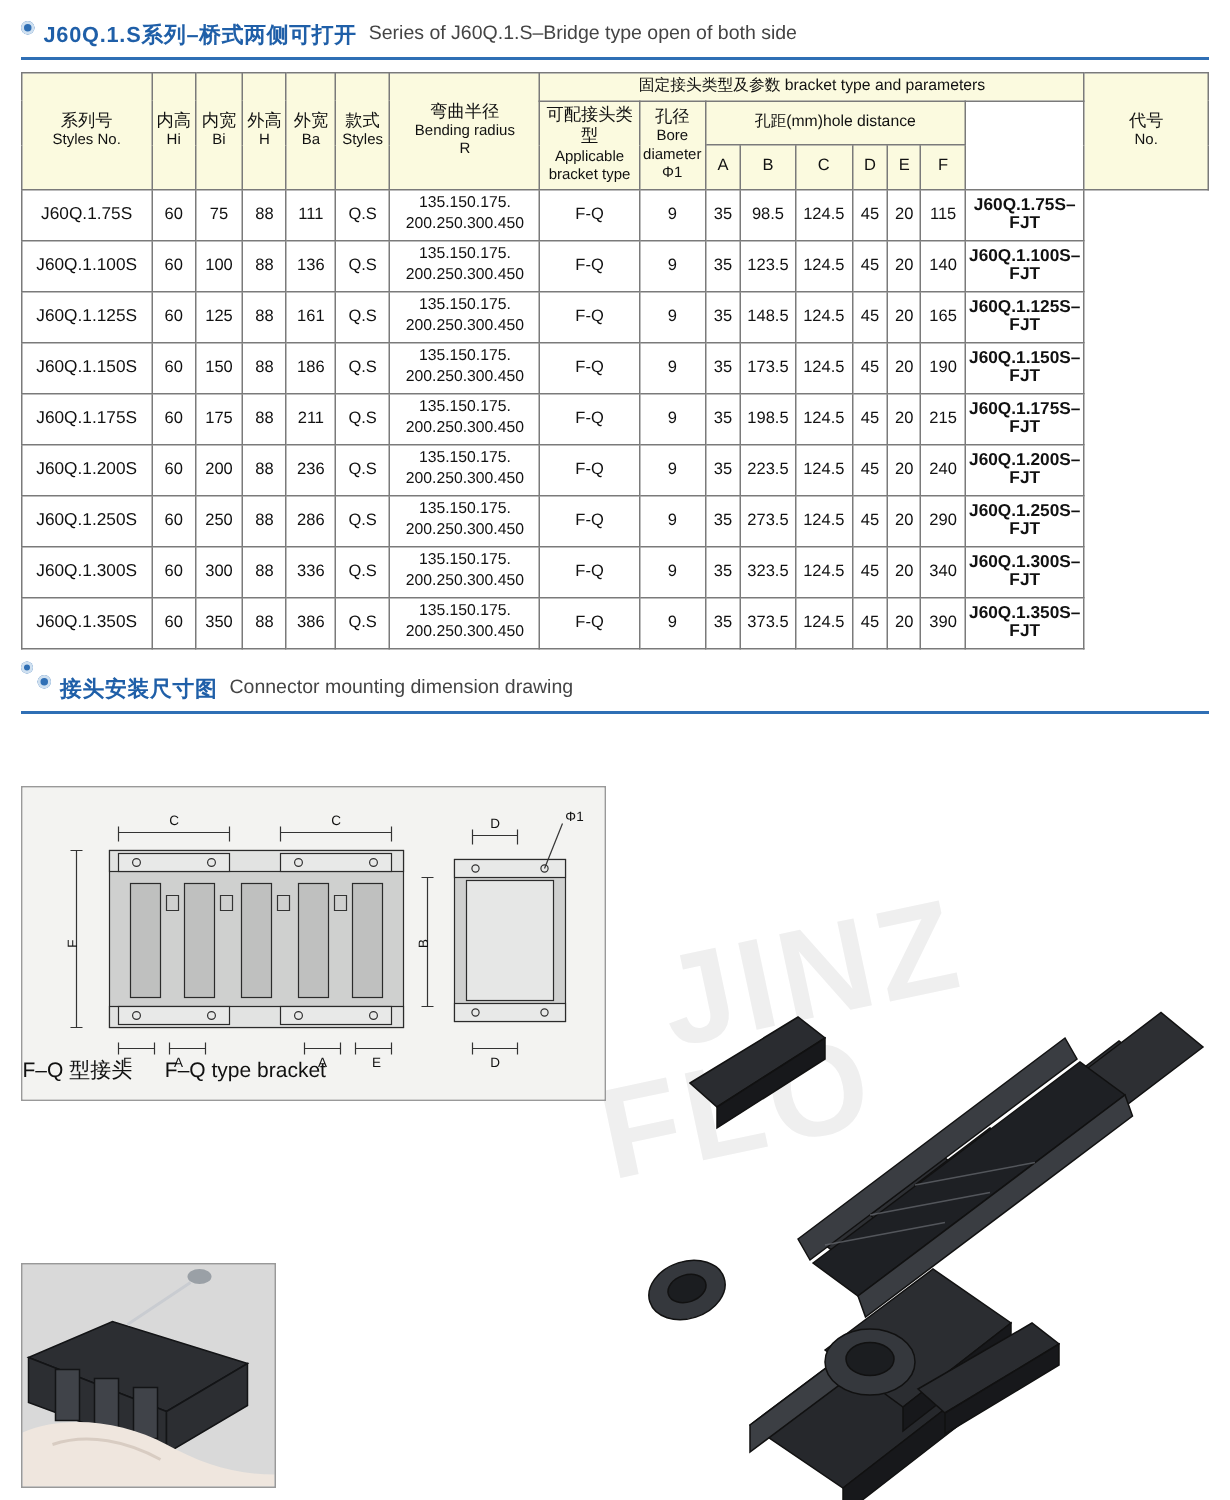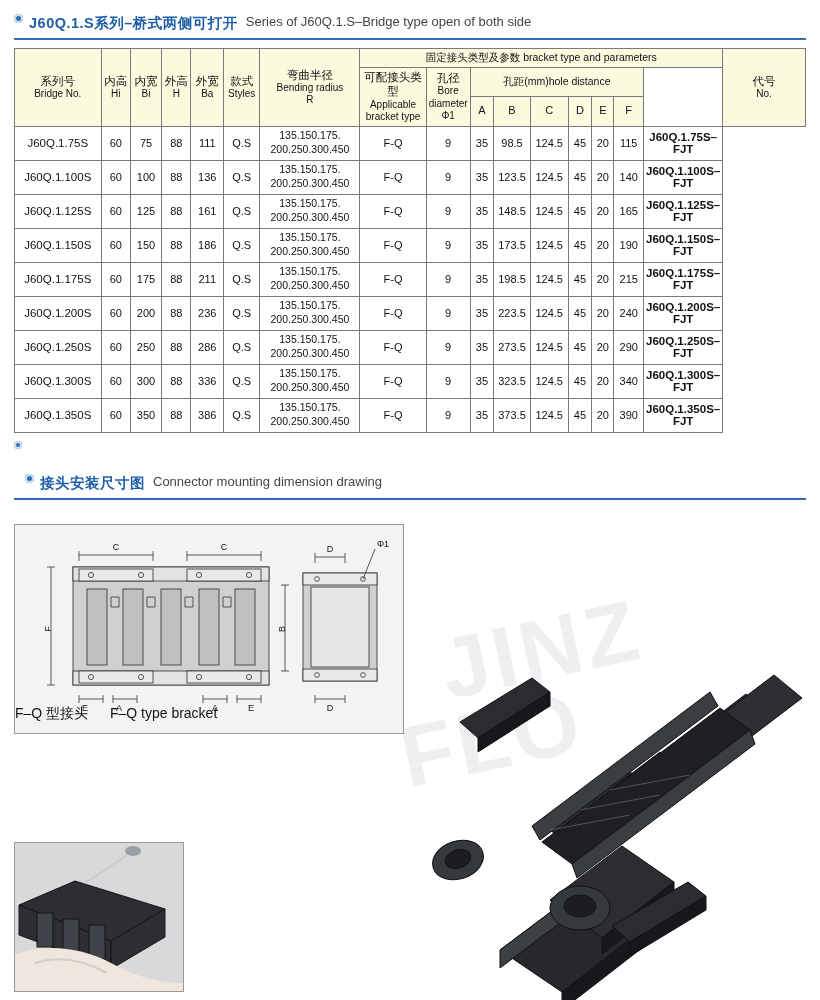--- a/index.html
+++ b/index.html
@@ -121,21 +121,21 @@
     <span class="head-en">Series of J60Q.1.S–Bridge type open of both side</span>
   </div>
   <div class="rule"></div>
 
   <div class="table-wrap">
     <table class="spec">
       <thead>
         <tr>
           <th rowspan="3" style="width:92px">
             <span class="hdr-cn">系列号</span>
-            <span class="hdr-en">Bridge No.</span>
+            <span class="hdr-en">Styles No.</span>
           </th>
           <th rowspan="3" style="width:34px">
             <span class="hdr-cn">内高</span>
             <span class="hdr-en">Hi</span>
           </th>
           <th rowspan="3" style="width:34px">
             <span class="hdr-cn">内宽</span>
             <span class="hdr-en">Bi</span>
           </th>
           <th rowspan="3" style="width:34px">
@@ -377,21 +377,21 @@
             <td class="code">J60Q.1.350S–FJT</td>
           </tr>
         </tbody>
     </table>
   </div>
 
   <div class="note">
     <span class="bullet"></span>
   </div>
 
-  <div class="section-head" style="margin-top:25px;padding-left:25px;">
+  <div class="section-head" style="margin-top:1px;padding-left:25px;">
     <span class="bullet"></span>
     <span class="head-cn">接头安装尺寸图</span>
     <span class="head-en">Connector mounting dimension drawing</span>
   </div>
   <div class="rule"></div>
 
   <div class="photo-area">
 
     <div class="watermark" style="left:440px; top:100px;">JINZ</div>
     <div class="watermark" style="left:400px; top:190px;">FLO</div>

